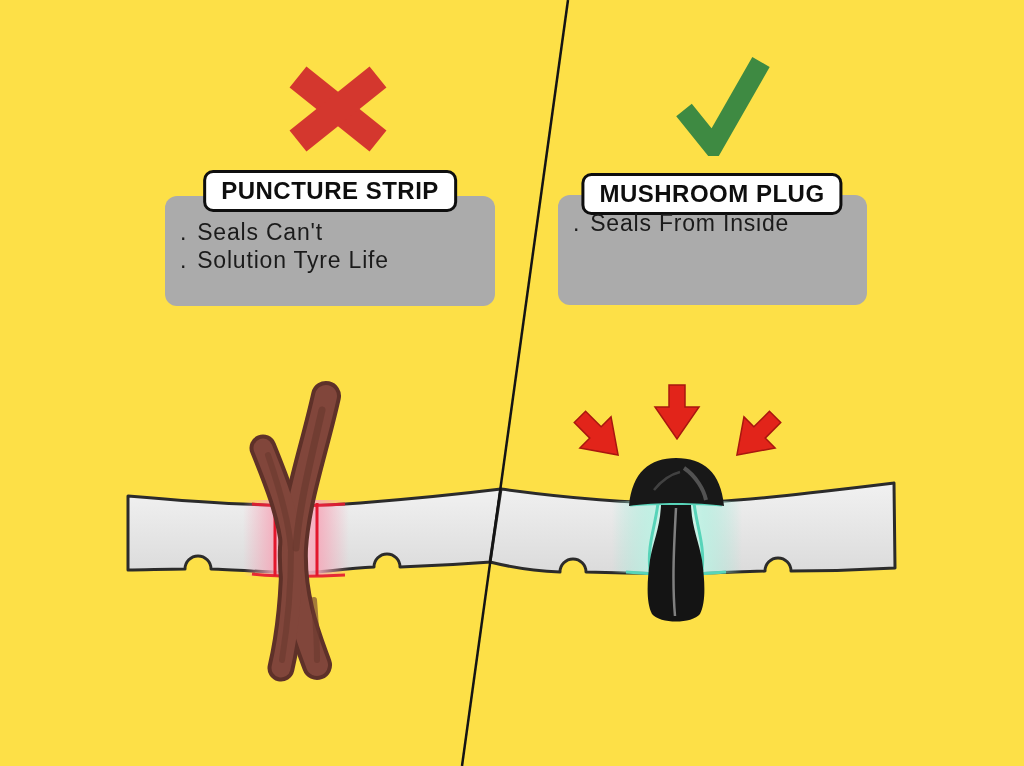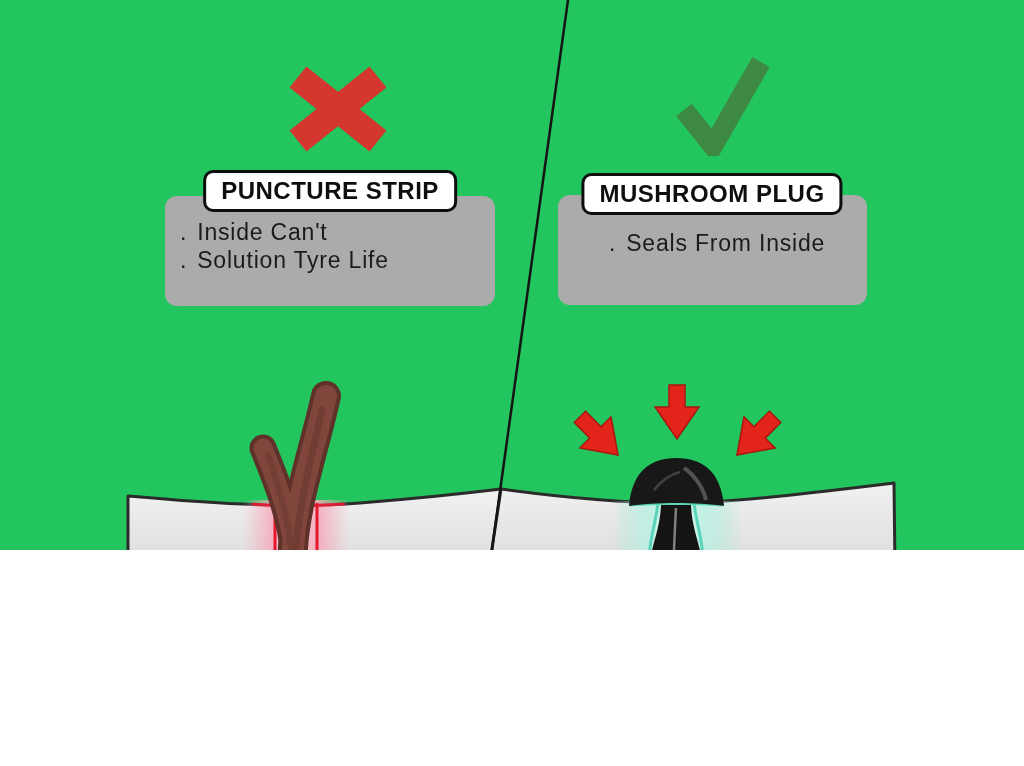--- a/index.html
+++ b/index.html
@@ -1,17 +1,17 @@
 <!DOCTYPE html>
 <html><head>
 <meta charset="utf-8">
 <style>
   html,body{margin:0;padding:0;background:#ffffff;}
   .stage{
-    position:relative;width:1024px;height:550px;background:#22c55e;
+    position:relative;width:1024px;height:766px;background:#fde047;
     overflow:hidden;font-family:"Liberation Sans", sans-serif;
   }
   .layer{position:absolute;left:0;top:0;}
   .verdict-icon{position:absolute;}
   .info-box{
     position:absolute;background:#ABABAB;border-radius:12px;
   }
   .info-title{
     position:absolute;transform:translateX(-50%);
     background:#ffffff;border:3px solid #0e0e0e;border-radius:10px;
@@ -136,28 +136,28 @@
   </svg>
 
   <svg class="verdict-icon" style="left:676px;top:52px;" width="94" height="104" viewBox="0 0 94 104">
     <path d="M 8 58 L 37 94 L 85 10" fill="none" stroke="#3E8A42" stroke-width="20" stroke-linecap="butt" stroke-linejoin="miter"></path>
   </svg>
 
   <div class="info-box" style="left:165px;top:196px;width:330px;height:110px;"></div>
   <div class="info-title" style="left:330px;top:170px;">PUNCTURE STRIP</div>
   <div class="info-list" style="left:180px;top:219px;">
     <div class="info-item">
-      <span class="bullet">.</span><span>Inside Can't</span>
+      <span class="bullet">.</span><span>Seals Can't</span>
     </div>
     <div class="info-item">
       <span class="bullet">.</span><span>Solution Tyre Life</span>
     </div>
   </div>
 
   <div class="info-box" style="left:558px;top:195px;width:309px;height:110px;"></div>
   <div class="info-title" style="left:712px;top:173px;">MUSHROOM PLUG</div>
-  <div class="info-list" style="left:573px;top:230px;margin-left:36px;">
+  <div class="info-list" style="left:573px;top:210px;">
     <div class="info-item">
       <span class="bullet">.</span><span>Seals From Inside</span>
     </div>
   </div>
 
 </div>
 
 </body></html>

